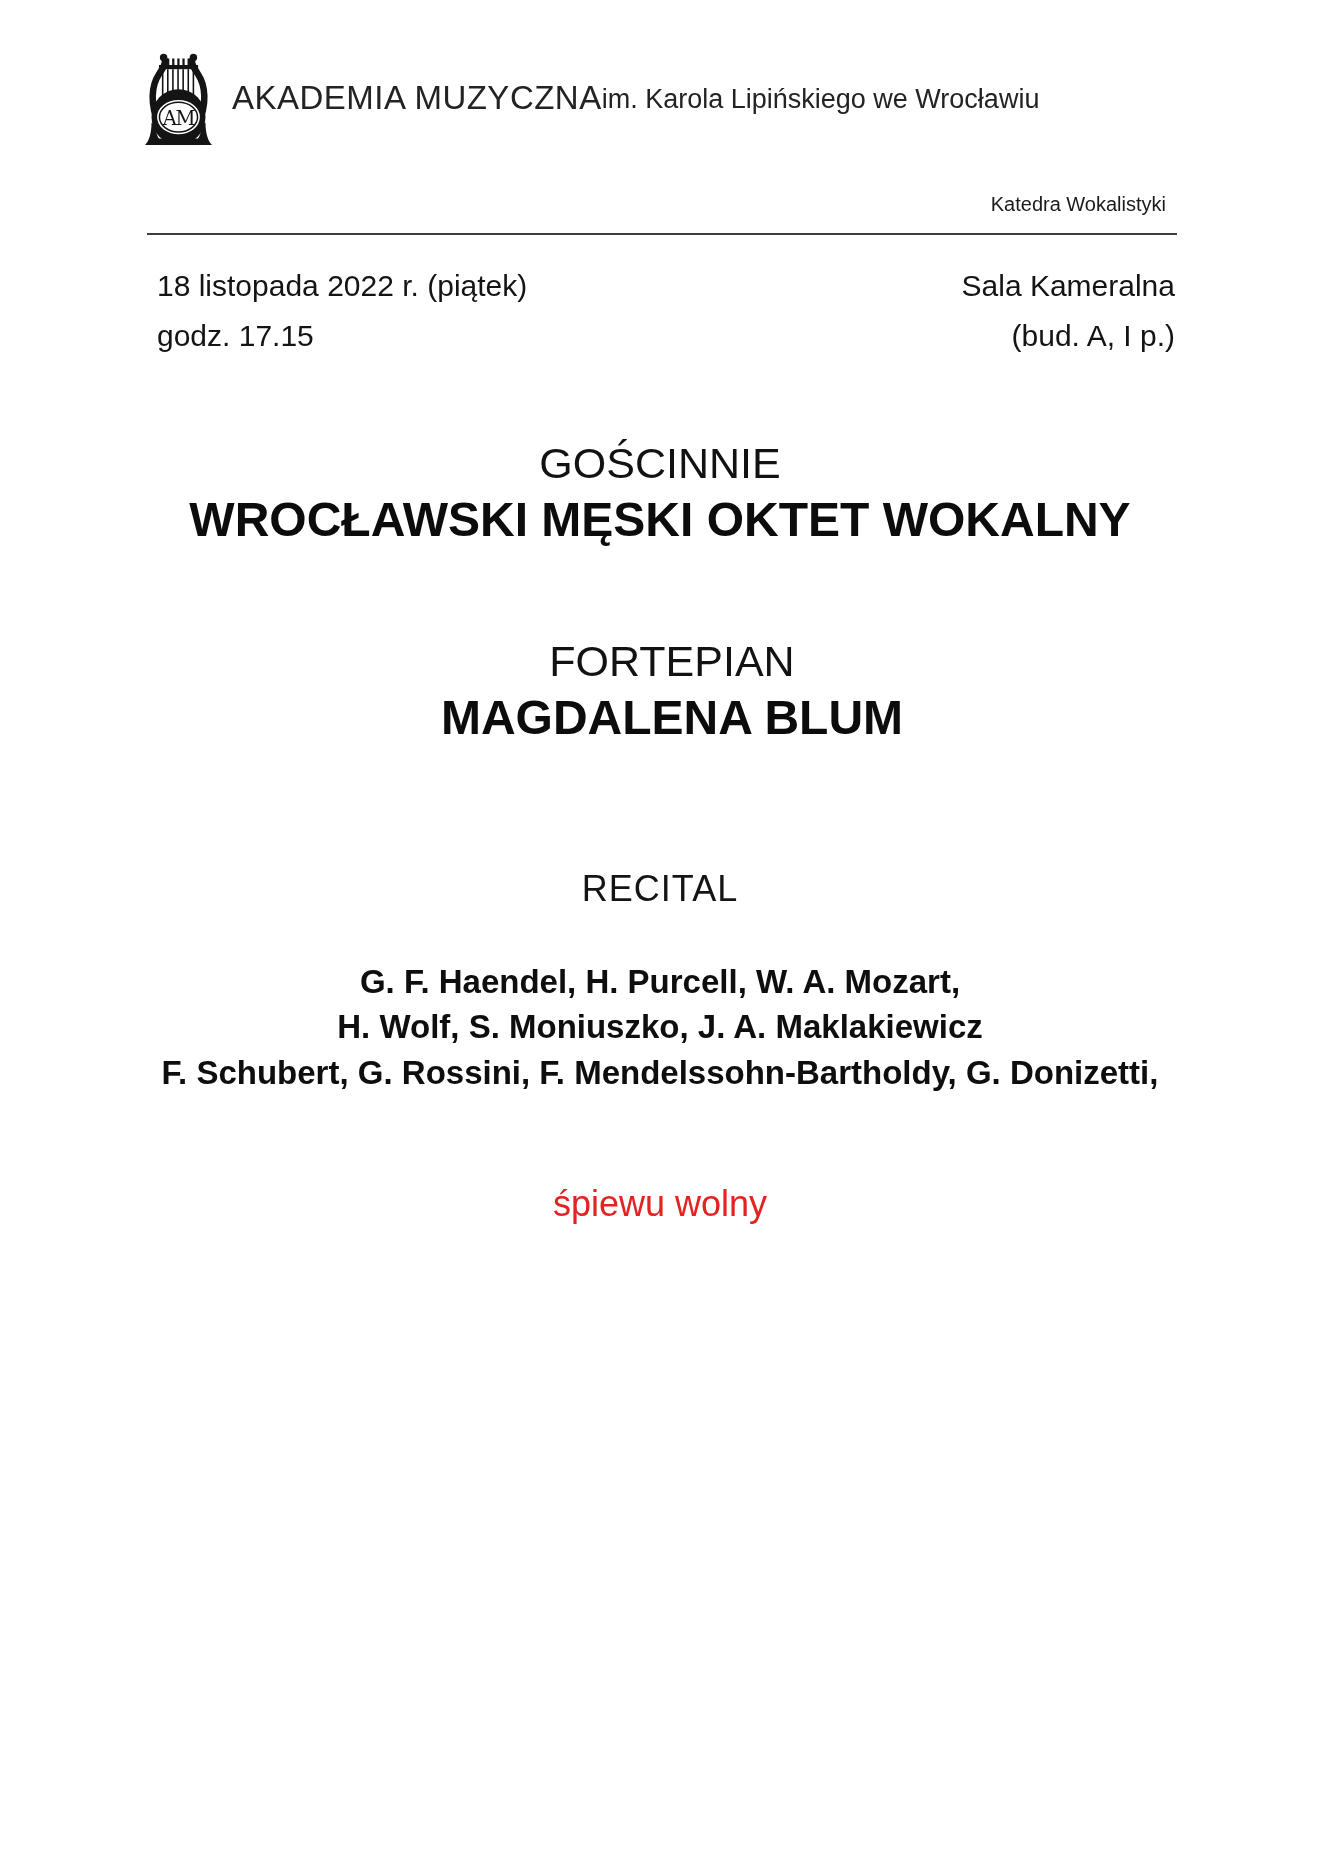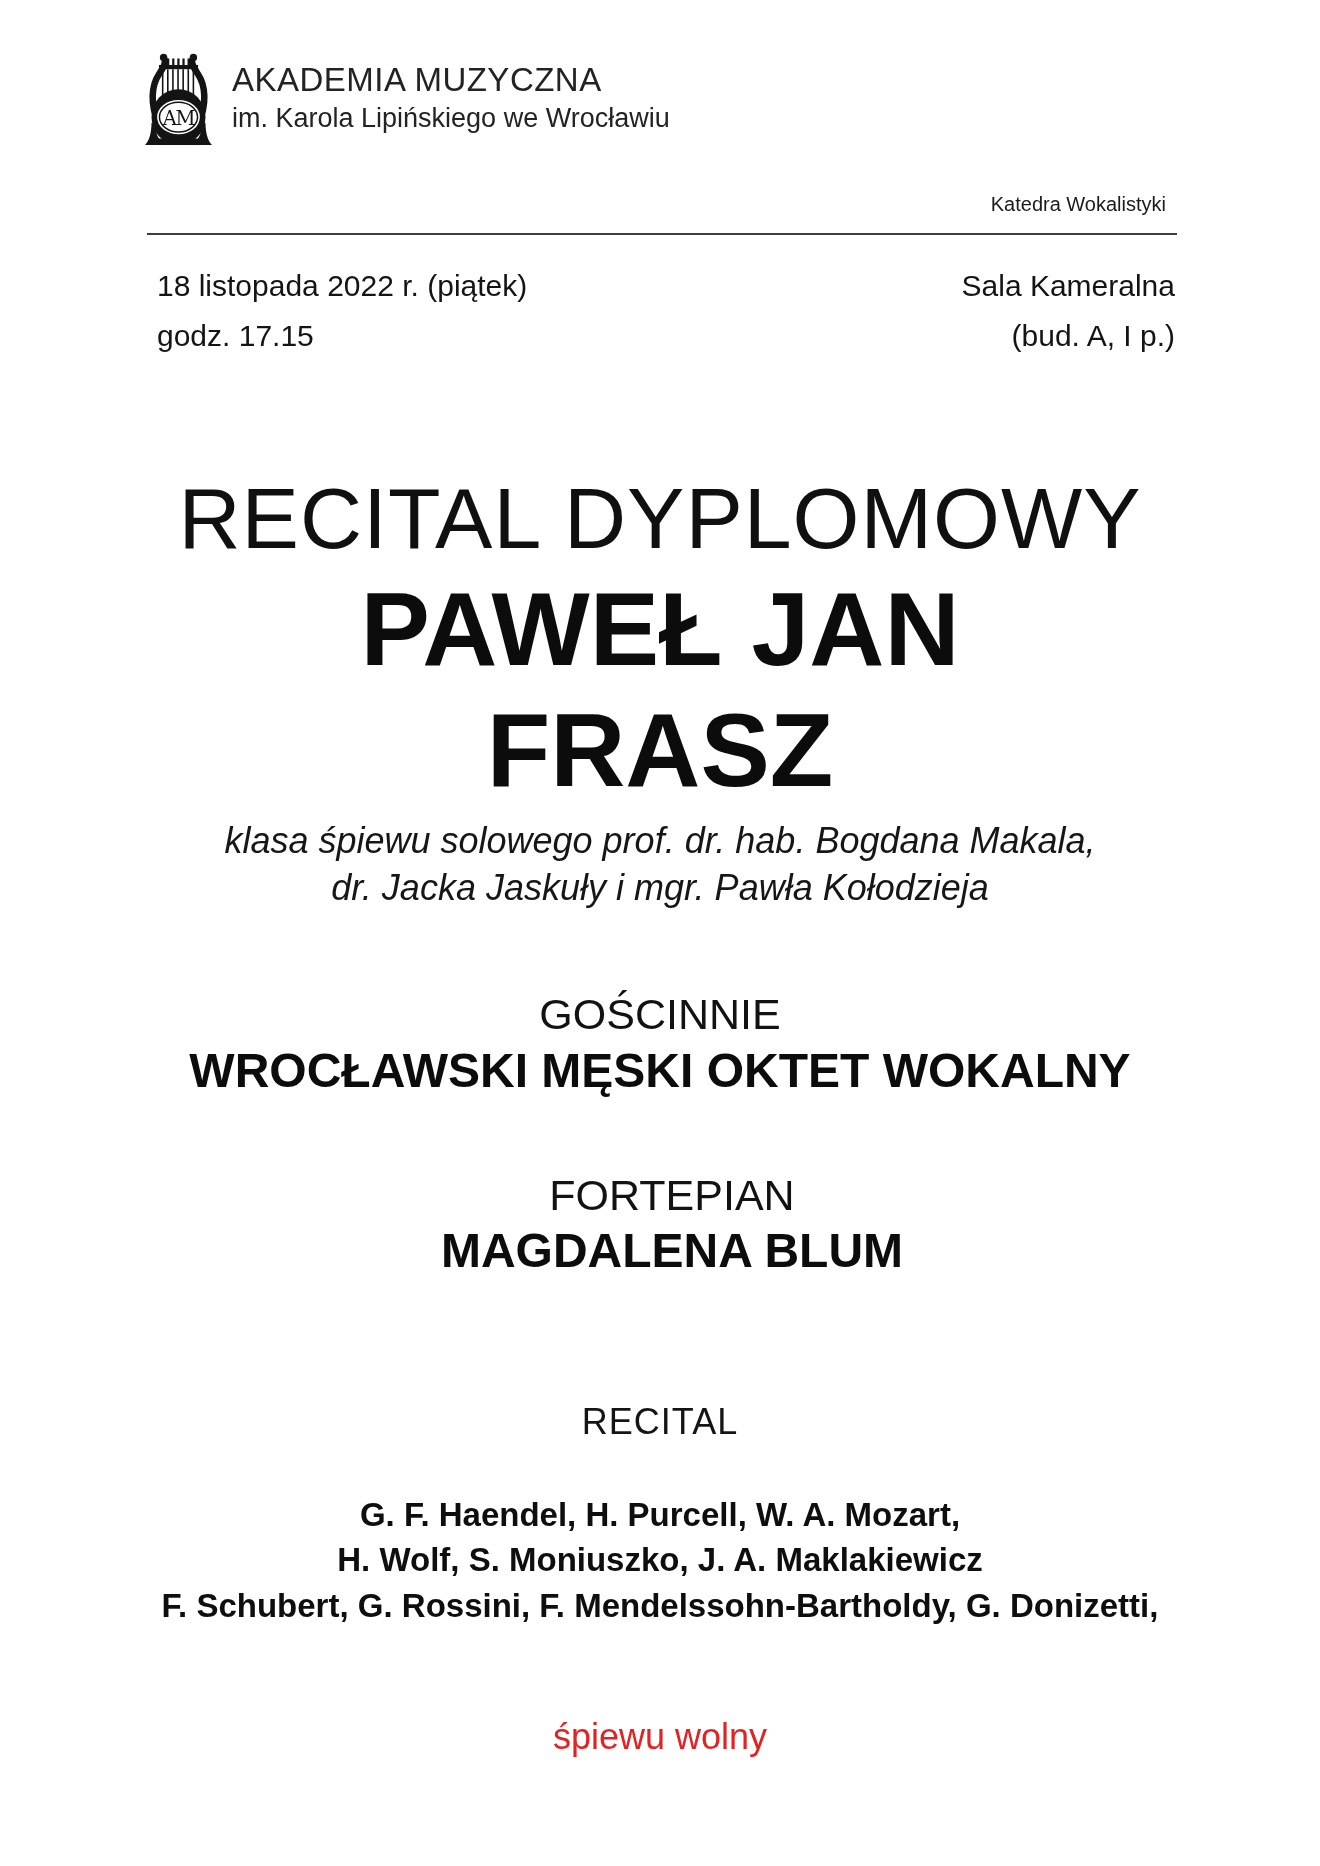--- a/index.html
+++ b/index.html
@@ -18,21 +18,21 @@
   
   .header { padding-top:48px; }
   .logo-row {
     margin-left:145px;
     display:flex;
     align-items:center;
     gap:20px;
     height:100px;
   }
   .lyre { flex:0 0 auto; display:block; }
-  .logo-text { display:flex; flex-direction:column; justify-content:flex-end; }
+  .logo-text { display:flex; flex-direction:row; justify-content:flex-end; }
   .logo-line1 {
     font-size:33px;
     letter-spacing:0.5px;
     line-height:1.1;
     color:#232323;
   }
   .logo-line2 {
     font-size:27px;
     margin-top:4px;
     color:#232323;
@@ -61,21 +61,21 @@
     line-height:1.05;
     letter-spacing:1px;
     color:#101010;
   }
   .performer { margin-top:6px; font-size:104px; font-weight:700; line-height:1.16; color:#0c0c0c; }
   .performer-line { display:block; }
   .class-info { margin-top:6px; font-size:36px; font-style:italic; line-height:1.33; color:#161616; }
   .class-info span { display:block; }
 
   .guest-block { margin-top:76px; }
-  .piano-block { margin-top:68px;padding-left:24px; }
+  .piano-block { margin-top:86px;padding-left:24px; }
   .section-label { font-size:43px; font-weight:400; line-height:1.25; color:#121212; }
   .section-name { font-size:48px; font-weight:700; line-height:1.22; color:#0c0c0c; }
 
   .program-block { margin-top:118px; }
   .program-label { font-size:36px; font-weight:400; line-height:1.25; letter-spacing:1px; color:#141414; }
   .program-lines { margin-top:48px; font-size:33px; font-weight:700; line-height:1.38; color:#0e0e0e; }
 
   .admission { margin-top:86px; font-size:36px; line-height:1.25; }
 </style>
 </head>
@@ -134,31 +134,20 @@
         <span>Sala Kameralna</span>
       </div>
       <div class="info-row">
         <span>godz. 17.15</span>
         <span>(bud. A, I p.)</span>
       </div>
     </div>
   </header>
 
   <main>
-    <section class="title-block">
-      <h2 class="recital-type">RECITAL DYPLOMOWY</h2>
-      <h1 class="performer">
-        <span class="performer-line">PAWEŁ JAN</span>
-        <span class="performer-line">FRASZ</span>
-      </h1>
-      <p class="class-info">
-        <span>klasa śpiewu solowego prof. dr. hab. Bogdana Makala,</span>
-        <span>dr. Jacka Jaskuły i mgr. Pawła Kołodzieja</span>
-      </p>
-    </section>
 
     <section class="guest-block">
       <div class="section-label">GOŚCINNIE</div>
       <div class="section-name">WROCŁAWSKI MĘSKI OKTET WOKALNY</div>
     </section>
 
     <section class="piano-block">
       <div class="section-label">FORTEPIAN</div>
       <div class="section-name">MAGDALENA BLUM</div>
     </section>

